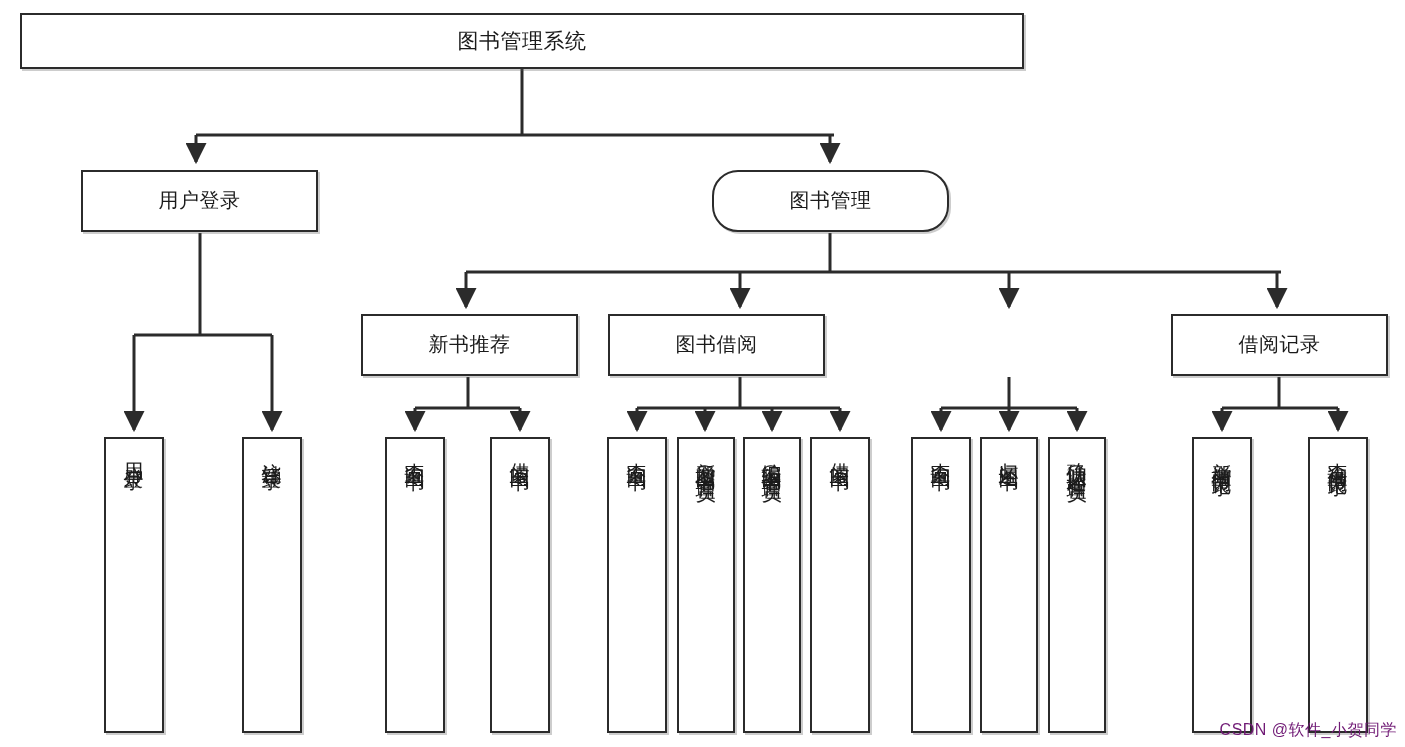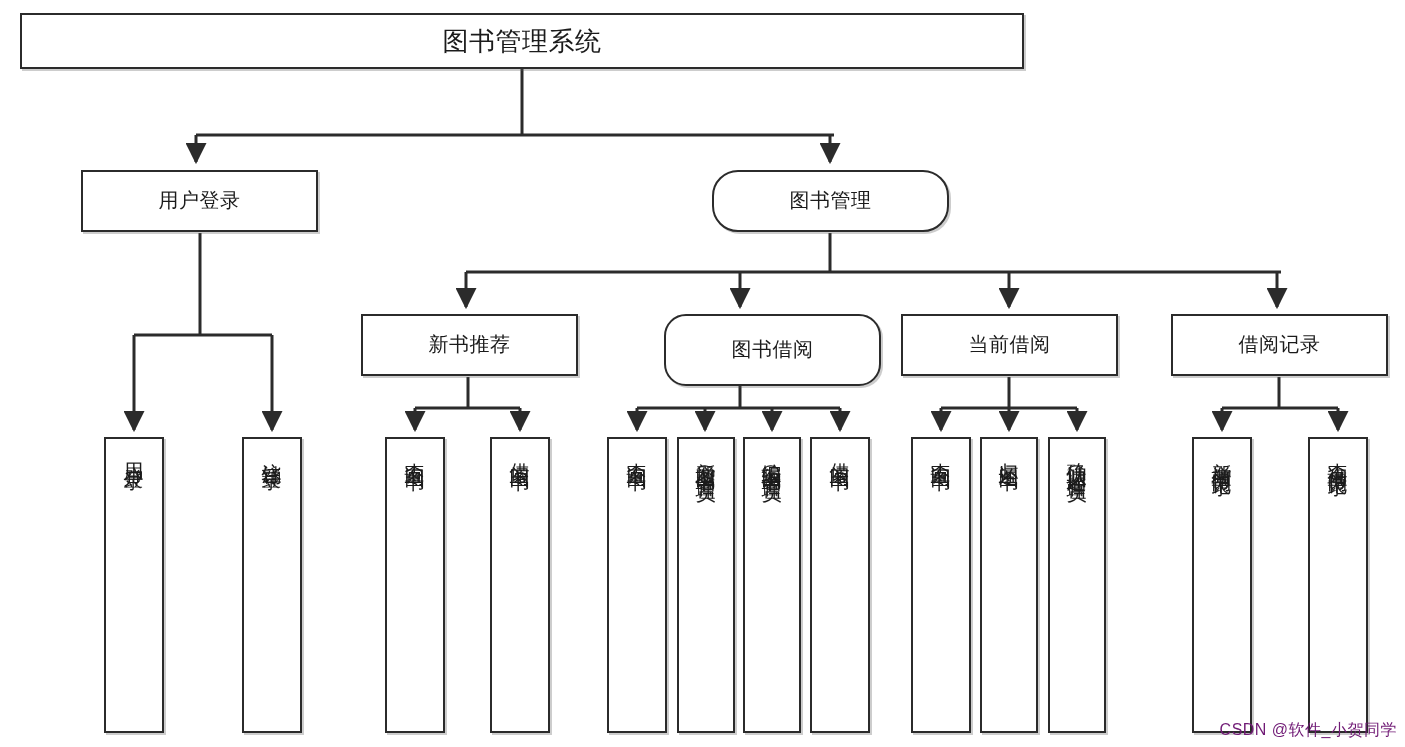--- a/index.html
+++ b/index.html
@@ -55,21 +55,21 @@
     padding-top: 8px;
   }
   .node.vertical .node-label {
     writing-mode: vertical-rl;
     text-orientation: upright;
     letter-spacing: 3px;
     font-size: 20px;
     line-height: 1.0;
   }
   .node.root .node-label {
-    font-size: 26px;
+    font-size: 21px;
   }
   #watermark {
     position: absolute;
     right: 8px;
     bottom: 6px;
     font-size: 16px;
     color: #701a75;
     letter-spacing: 0.5px;
     z-index: 3;
     white-space: nowrap;
@@ -137,25 +137,22 @@
   <div class="node horizontal" style="left:81px; top:170px; width:237px; height:62px;">
     <span class="node-label">用户登录</span>
   </div>
   <div class="node horizontal" style="left:712px; top:170px; width:237px; height:62px;border-radius:26px;">
     <span class="node-label">图书管理</span>
   </div>
 
   <div class="node horizontal" style="left:361px; top:314px; width:217px; height:62px;">
     <span class="node-label">新书推荐</span>
   </div>
-  <div class="node horizontal" style="left:664px; top:314px; width:217px; height:72px;border-radius:22px;">
+  <div class="node horizontal" style="left:608px; top:314px; width:217px; height:62px;">
     <span class="node-label">图书借阅</span>
-  </div>
-  <div class="node horizontal" style="left:901px; top:314px; width:217px; height:62px;">
-    <span class="node-label">当前借阅</span>
   </div>
   <div class="node horizontal" style="left:1171px; top:314px; width:217px; height:62px;">
     <span class="node-label">借阅记录</span>
   </div>
 
   <div class="node vertical" style="left:104px; top:437px; width:60px; height:296px;">
     <span class="node-label">用户登录</span>
   </div>
   <div class="node vertical" style="left:242px; top:437px; width:60px; height:296px;">
     <span class="node-label">注销登录</span>

